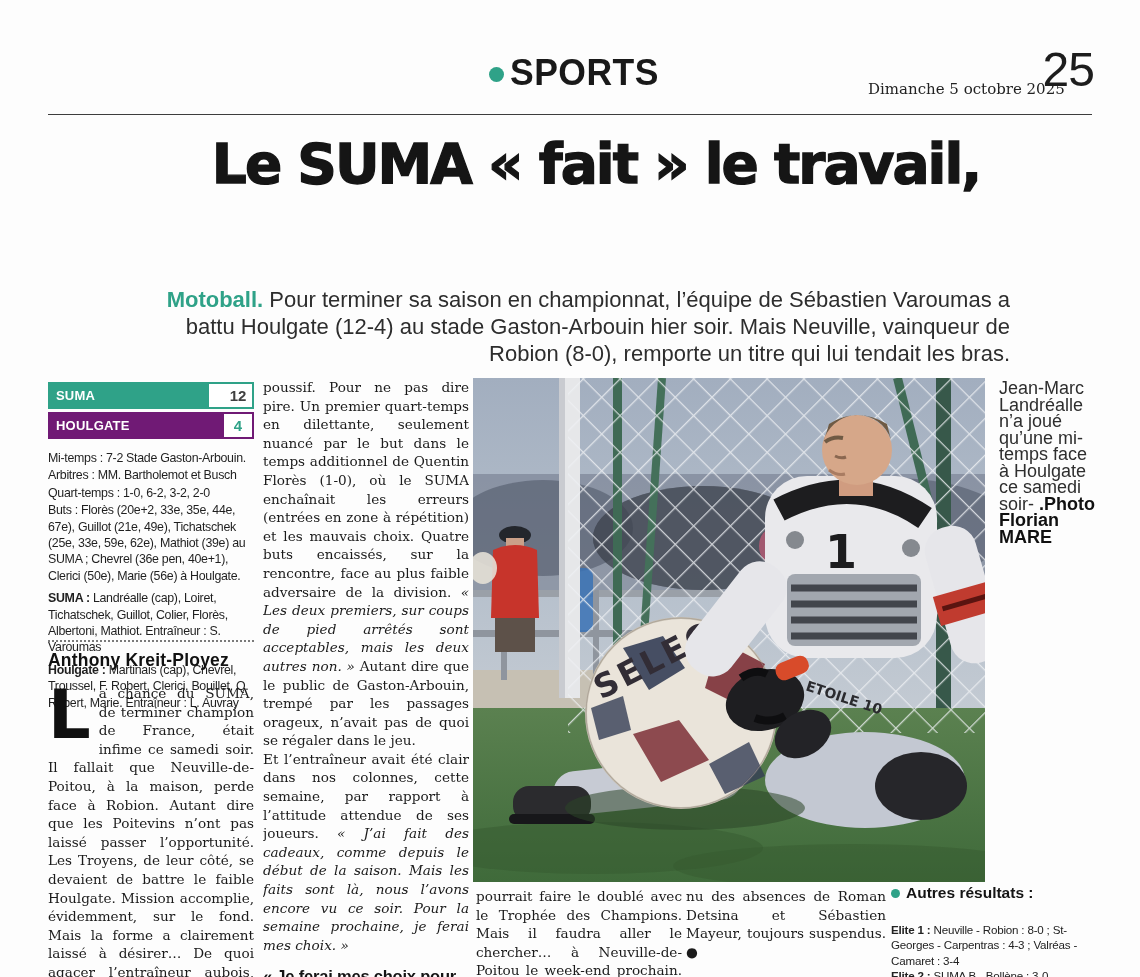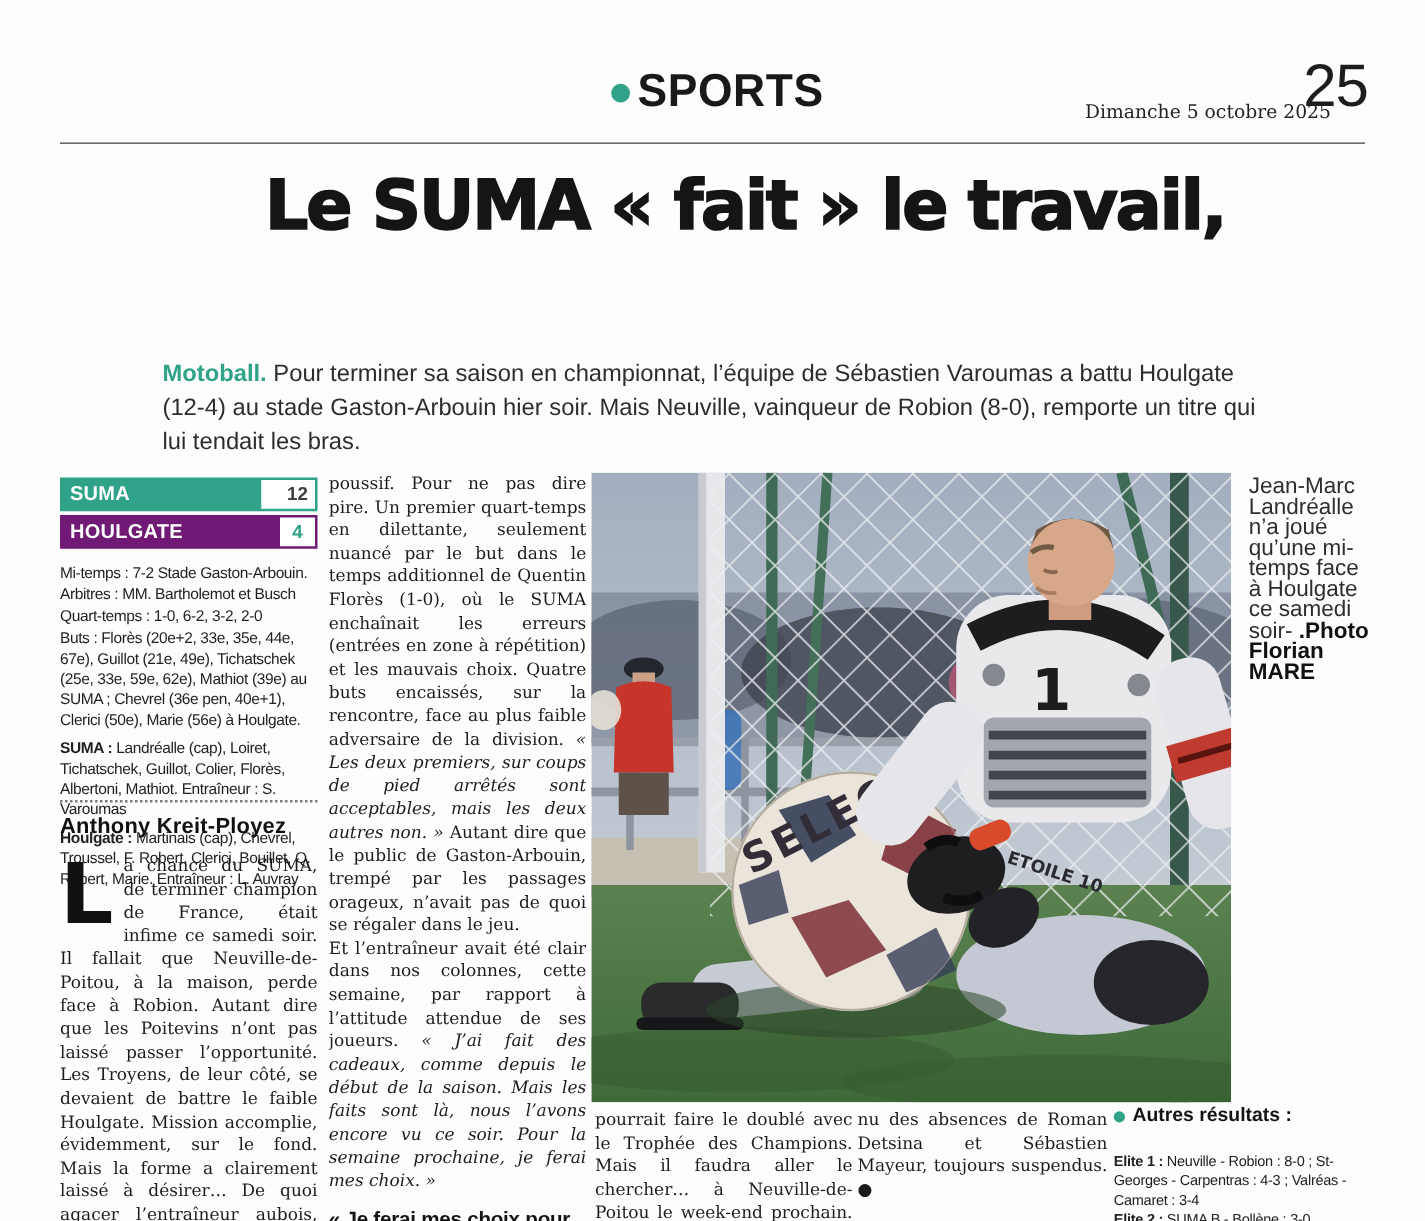--- a/index.html
+++ b/index.html
@@ -13,28 +13,28 @@
   .hdr-date{position:absolute;left:868px;top:80px;font-family:"DejaVu Serif",serif;
             font-size:15px;color:#222;}
   .hdr-page{position:absolute;right:46px;top:42px;font-size:48px;font-weight:normal;
             color:#1d1d1d;letter-spacing:-1px;}
   .hdr-rule{position:absolute;left:48px;top:114px;width:1044px;height:1px;background:#3d3d3d;}
 
   
   .headline{position:absolute;left:0;top:136px;width:1140px;text-align:center;
             font-family:"DejaVu Sans",sans-serif;font-weight:bold;font-size:55px;
             line-height:57px;letter-spacing:-2px;color:#151515;padding-left:26px;-webkit-text-stroke:1.3px #151515;}
-  .standfirst{position:absolute;left:130px;top:286px;width:880px;text-align:left;
-              font-size:19px;line-height:27px;color:#2d2d2d;}
+  .standfirst{position:absolute;left:130px;top:286px;width:880px;text-align:right;
+              font-size:22px;line-height:27px;color:#2d2d2d;}
   .kicker{font-weight:bold;}
 
   
   .scorebox{position:absolute;left:48px;top:382px;width:206px;}
   .score-row{display:flex;align-items:stretch;height:27px;margin-bottom:3px;}
-  .score-team{flex:1;color:#fff;font-weight:bold;font-size:16px;display:flex;
+  .score-team{flex:1;color:#fff;font-weight:bold;font-size:13px;display:flex;
               align-items:center;padding-left:8px;letter-spacing:.2px;}
   .score-val{width:28px;margin:2px;background:#fff;font-weight:bold;font-size:15px;
              display:flex;align-items:center;justify-content:center;}
 
   
   .matchinfo{position:absolute;left:48px;top:450px;width:208px;font-size:12.4px;
              line-height:16.4px;letter-spacing:-.3px;color:#1f1f1f;}
   .matchinfo p{margin:0 0 1px 0;}
   .mi-teams{margin-top:6px !important;}
   .b{font-weight:bold;}

